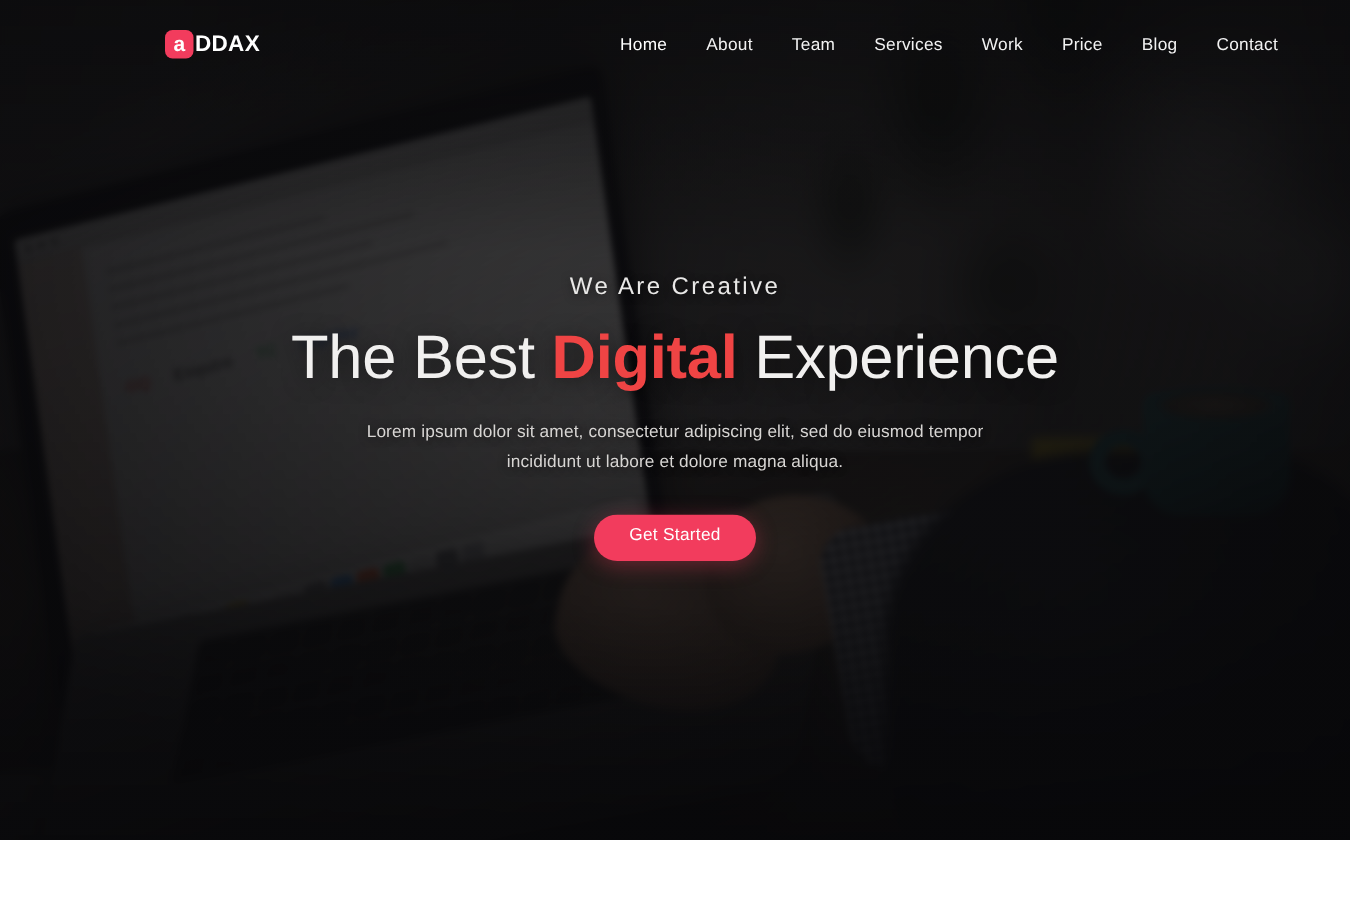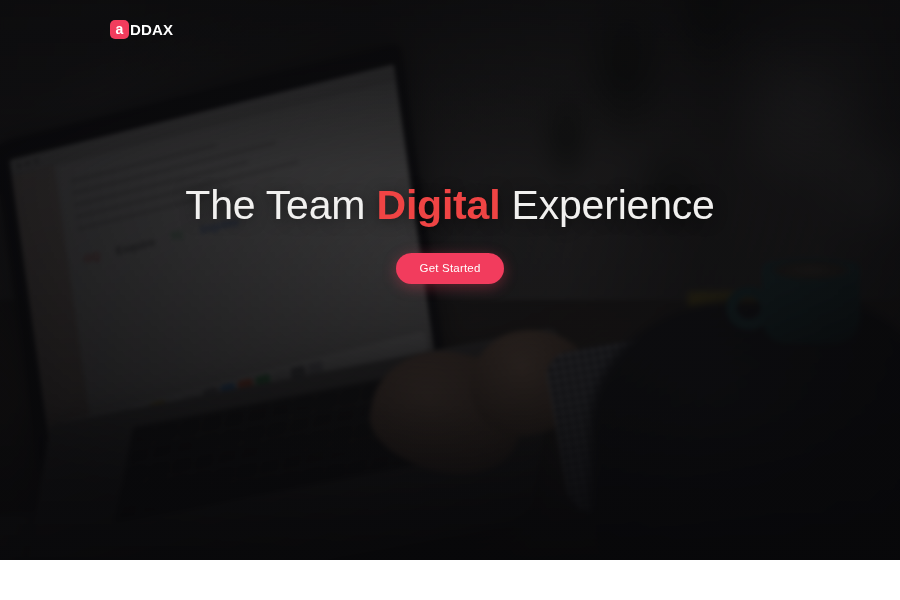--- a/index.html
+++ b/index.html
@@ -491,28 +491,40 @@
   </div>
 
   <div class="bg-blur-layer"></div>
   <div class="bg-overlay"></div>
 
   <nav class="navbar">
     <a class="brand" href="#">
       <span class="brand-mark">a</span>
       <span class="brand-text">DDAX</span>
     </a>
+    <ul class="nav-links">
+      <li><a class="active" href="#">Home</a></li>
+      <li><a href="#">About</a></li>
+      <li><a href="#">Team</a></li>
+      <li><a href="#">Services</a></li>
+      <li><a href="#">Work</a></li>
+      <li><a href="#">Price</a></li>
+      <li><a href="#">Blog</a></li>
+      <li><a href="#">Contact</a></li>
+    </ul>
   </nav>
 
   <div class="hero-content">
+    <div class="eyebrow">We Are Creative</div>
 
     <h1 class="headline">
-      <span>The Team </span><span class="accent">Digital</span><span> Experience</span>
+      <span>The Best </span><span class="accent">Digital</span><span> Experience</span>
     </h1>
 
+    <p class="lede">Lorem ipsum dolor sit amet, consectetur adipiscing elit, sed do eiusmod tempor incididunt ut labore et dolore magna aliqua.</p>
 
     <div class="cta-row">
       <a class="btn btn-primary" href="#">Get Started</a>
     </div>
   </div>
 </section>
 
 <div class="below-fold"></div>
 
 </body></html>

